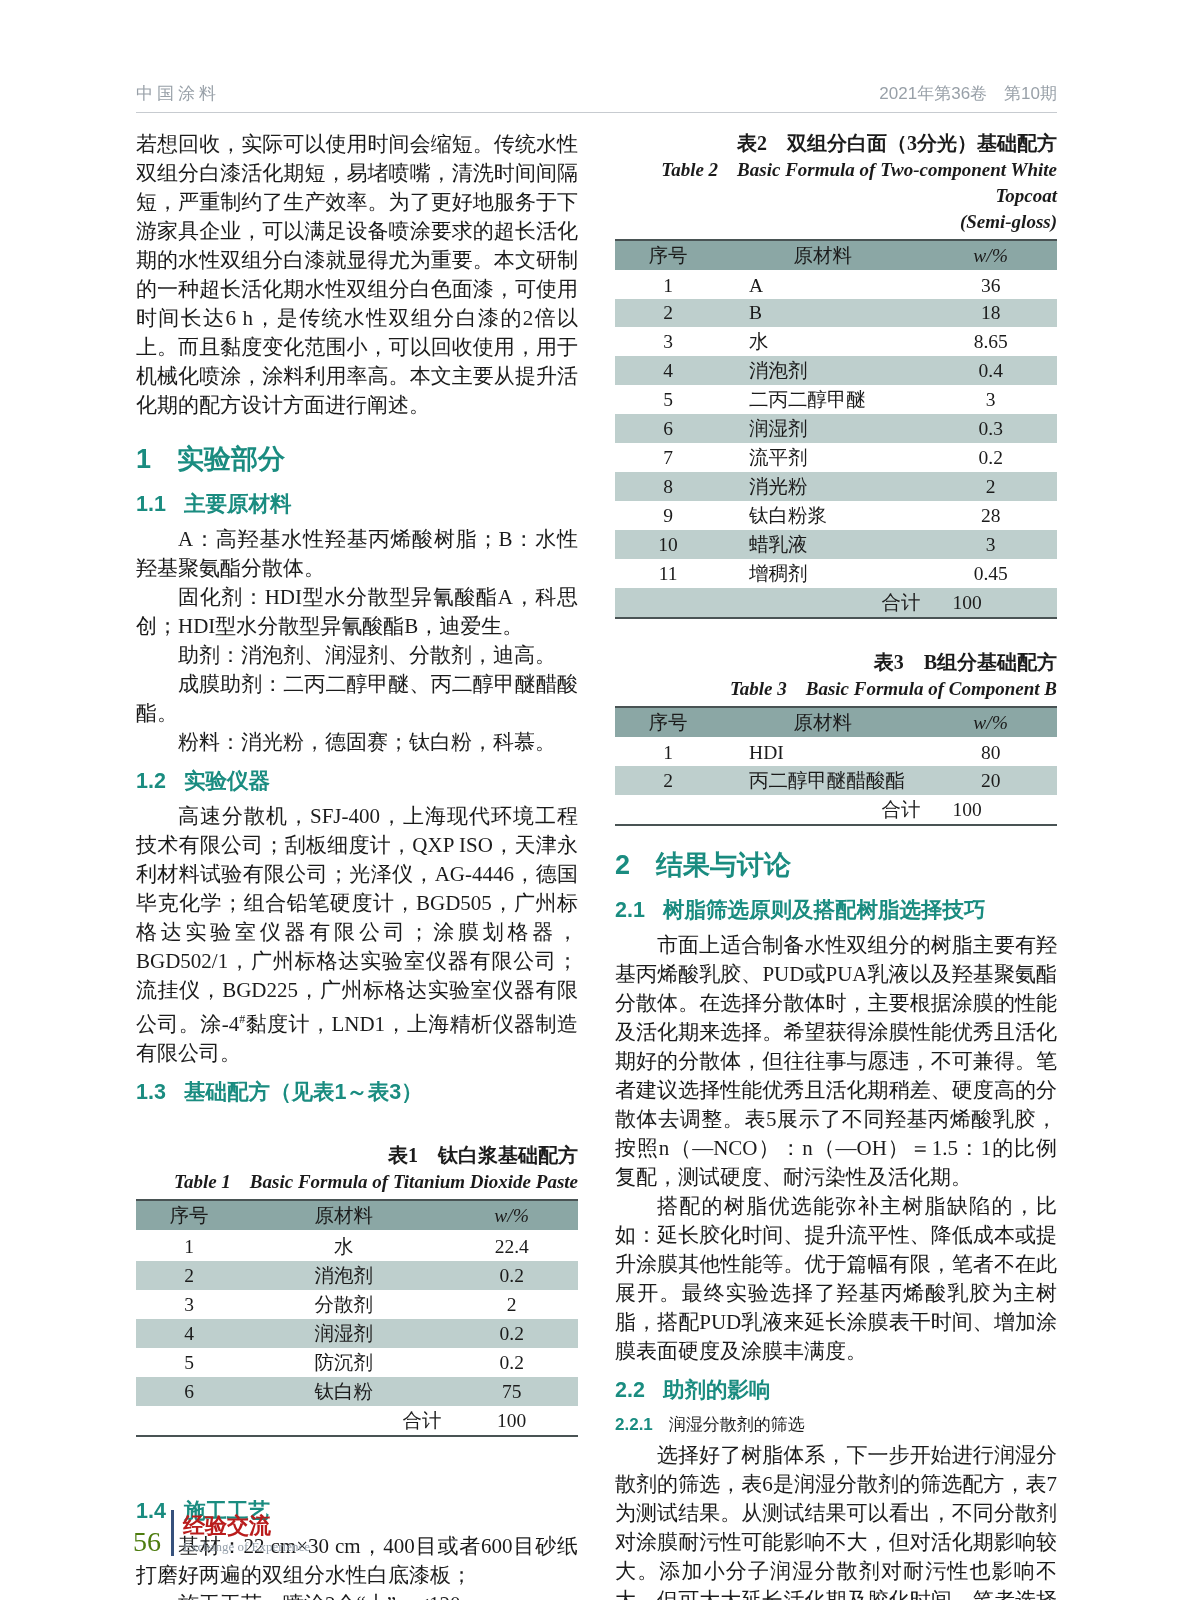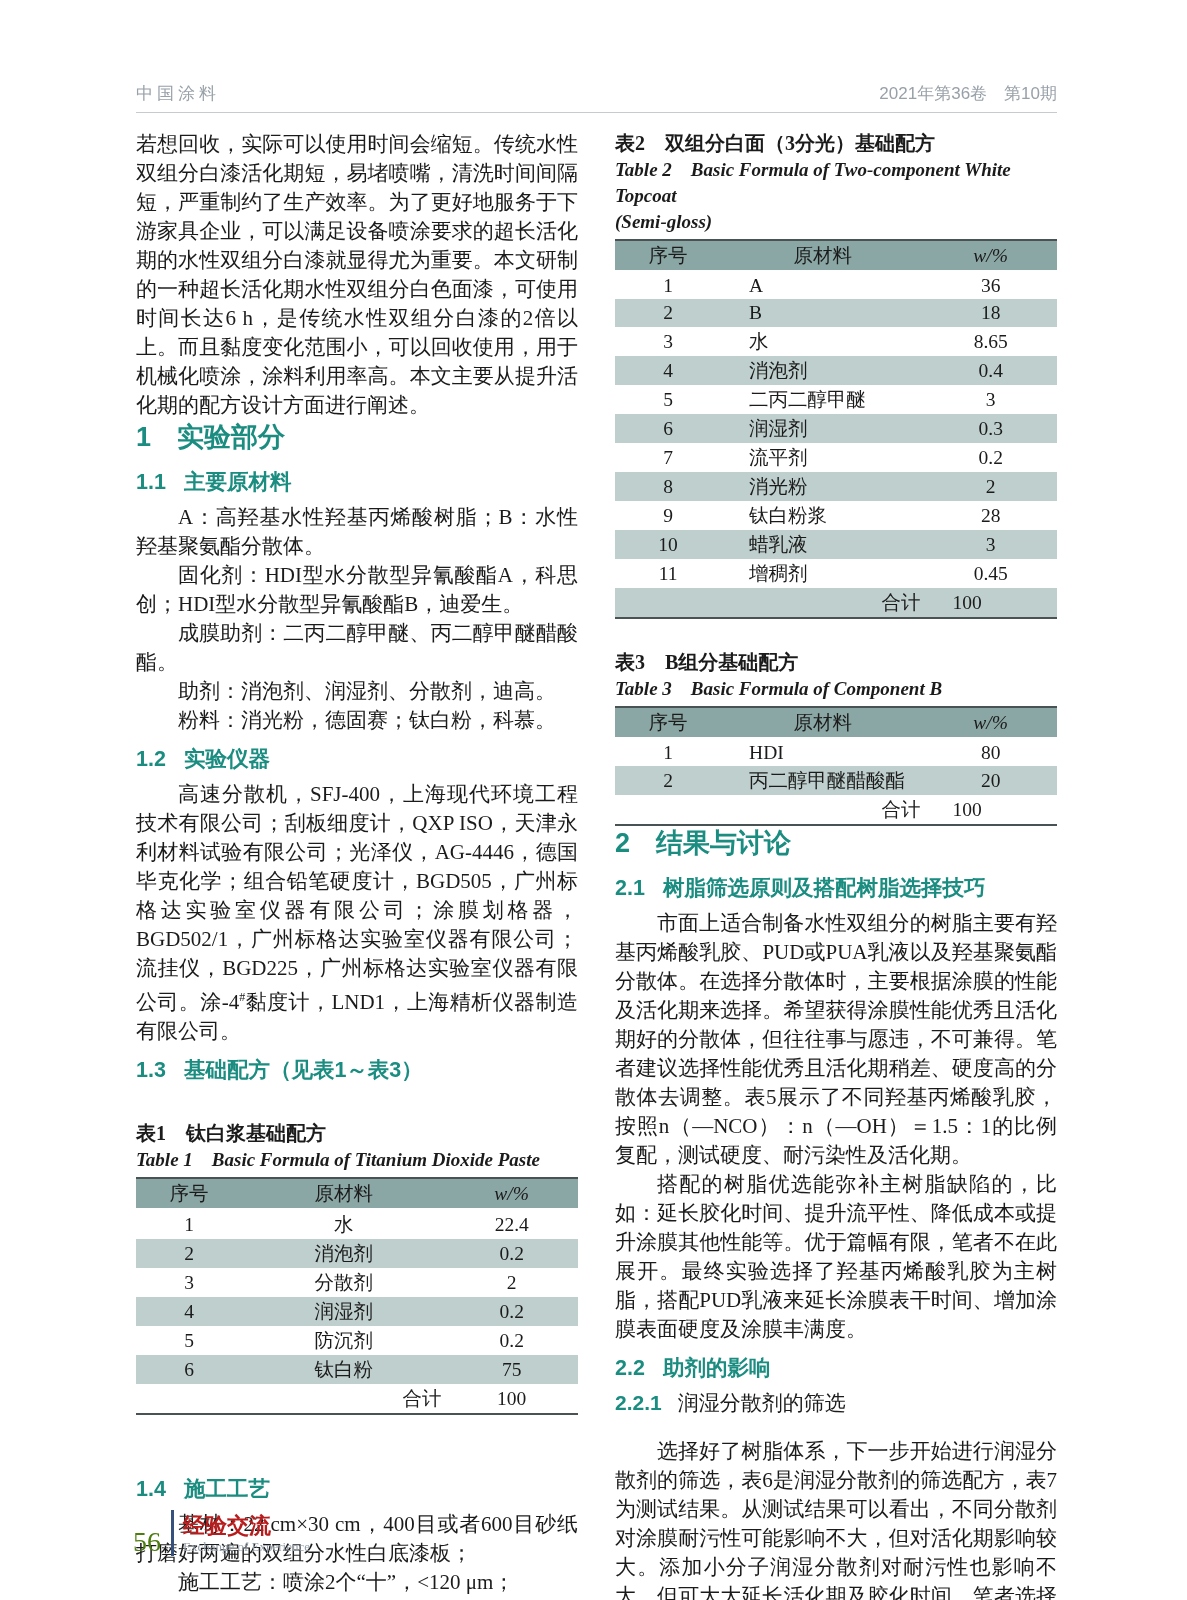--- a/index.html
+++ b/index.html
@@ -23,35 +23,35 @@
   .content { position:absolute; top:130px; left:136px; display:flex; gap:37px; }
   .col { width:442px; }
 
   p.body { font-size:21px; line-height:29px; text-align:justify; }
   p.indent { text-indent:2em; }
   sup { font-size:12px; vertical-align:super; }
 
   .h1 {
     font-family:"Liberation Sans", sans-serif; font-weight:bold;
     color:#1a8c80; font-size:27px; line-height:34px;
-    margin-bottom:14px;
+    margin-top:22px; margin-bottom:14px;
   }
   .h1 .num { margin-right:26px; }
   .h2 {
     font-family:"Liberation Sans", sans-serif; font-weight:bold;
     color:#1a8c80; font-size:21.5px; line-height:28px;
     margin-top:10px; margin-bottom:7px;
   }
   .h2 .num { margin-right:18px; }
-  .h3 { font-size:21px; line-height:28px; margin-top:6px; margin-bottom:20px; }
+  .h3 { font-size:17px; line-height:28px; margin-top:6px; margin-bottom:2px; }
   .h3 .num { font-family:"Liberation Sans", sans-serif; font-weight:bold; color:#1a8c80; margin-right:16px; }
   .h3 .ttl { color:#1b1b1b; }
 
   
-  .tcap { text-align:left; font-weight:bold; margin-bottom:4px; }
+  .tcap { text-align:right; font-weight:bold; margin-bottom:4px; }
   .tcap-cn { font-size:20px; line-height:27px; }
   .tcap-en { font-family:"Liberation Serif", serif; font-size:19px; line-height:26px;font-style:italic; }
 
   
   table.data {
     width:100%; border-collapse:collapse; table-layout:fixed;
     border-top:2px solid #495354; border-bottom:2px solid #495354;
     font-size:19.5px;
   }
   table.data th, table.data td {
@@ -97,22 +97,22 @@
 
       <div class="h1">
         <span class="num">1</span><span>实验部分</span>
       </div>
 
       <div class="h2">
         <span class="num">1.1</span><span>主要原材料</span>
       </div>
       <p class="body indent">A：高羟基水性羟基丙烯酸树脂；B：水性羟基聚氨酯分散体。</p>
       <p class="body indent">固化剂：HDI型水分散型异氰酸酯A，科思创；HDI型水分散型异氰酸酯B，迪爱生。</p>
+      <p class="body indent">助剂：消泡剂、润湿剂、分散剂，迪高。</p>
       <p class="body indent">成膜助剂：二丙二醇甲醚、丙二醇甲醚醋酸酯。</p>
-      <p class="body indent">助剂：消泡剂、润湿剂、分散剂，迪高。</p>
       <p class="body indent">粉料：消光粉，德固赛；钛白粉，科慕。</p>
 
       <div class="h2">
         <span class="num">1.2</span><span>实验仪器</span>
       </div>
       <p class="body indent"><span>高速分散机，SFJ-400，上海现代环境工程技术有限公司；刮板细度计，QXP ISO，天津永利材料试验有限公司；光泽仪，AG-4446，德国毕克化学；组合铅笔硬度计，BGD505，广州标格达实验室仪器有限公司；涂膜划格器，BGD502/1，广州标格达实验室仪器有限公司；流挂仪，BGD225，广州标格达实验室仪器有限公司。涂-4</span><sup>#</sup><span>黏度计，LND1，上海精析仪器制造有限公司。</span></p>
 
       <div class="h2">
         <span class="num">1.3</span><span>基础配方（见表1～表3）</span>
       </div>

